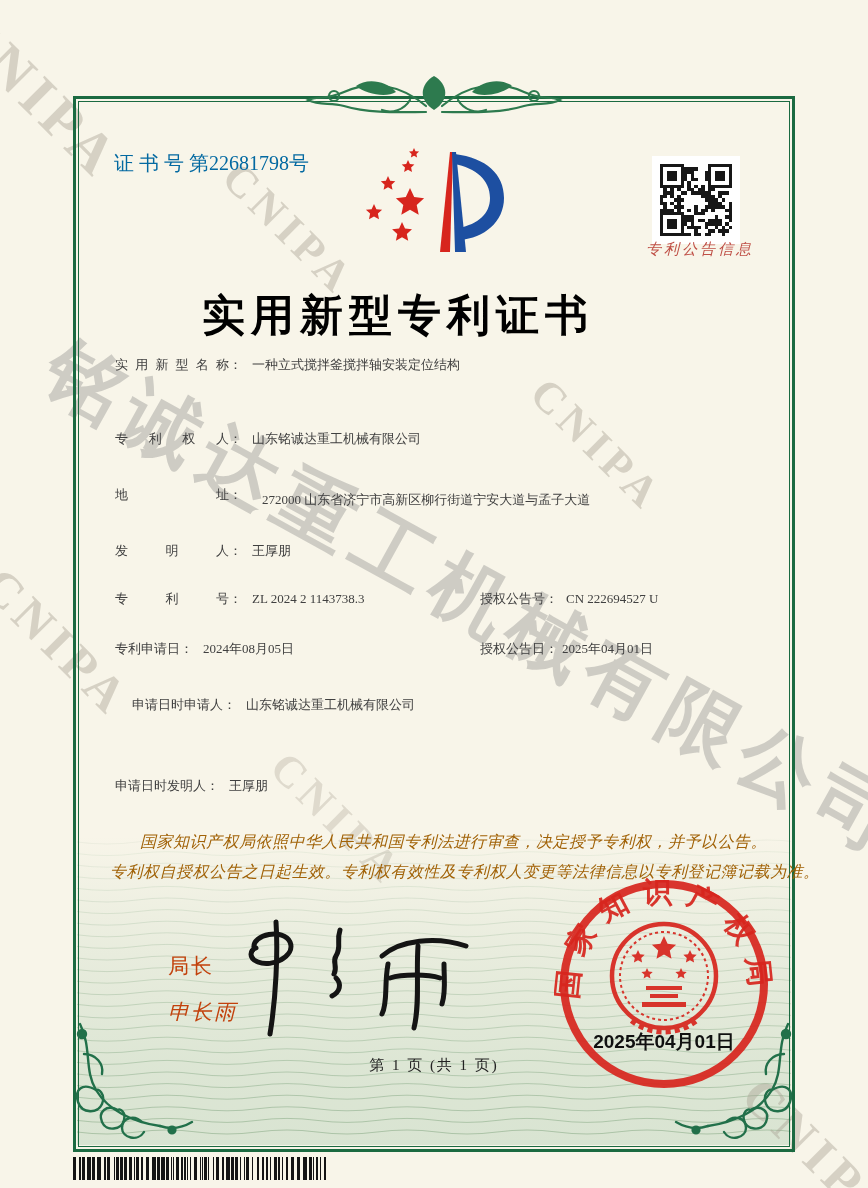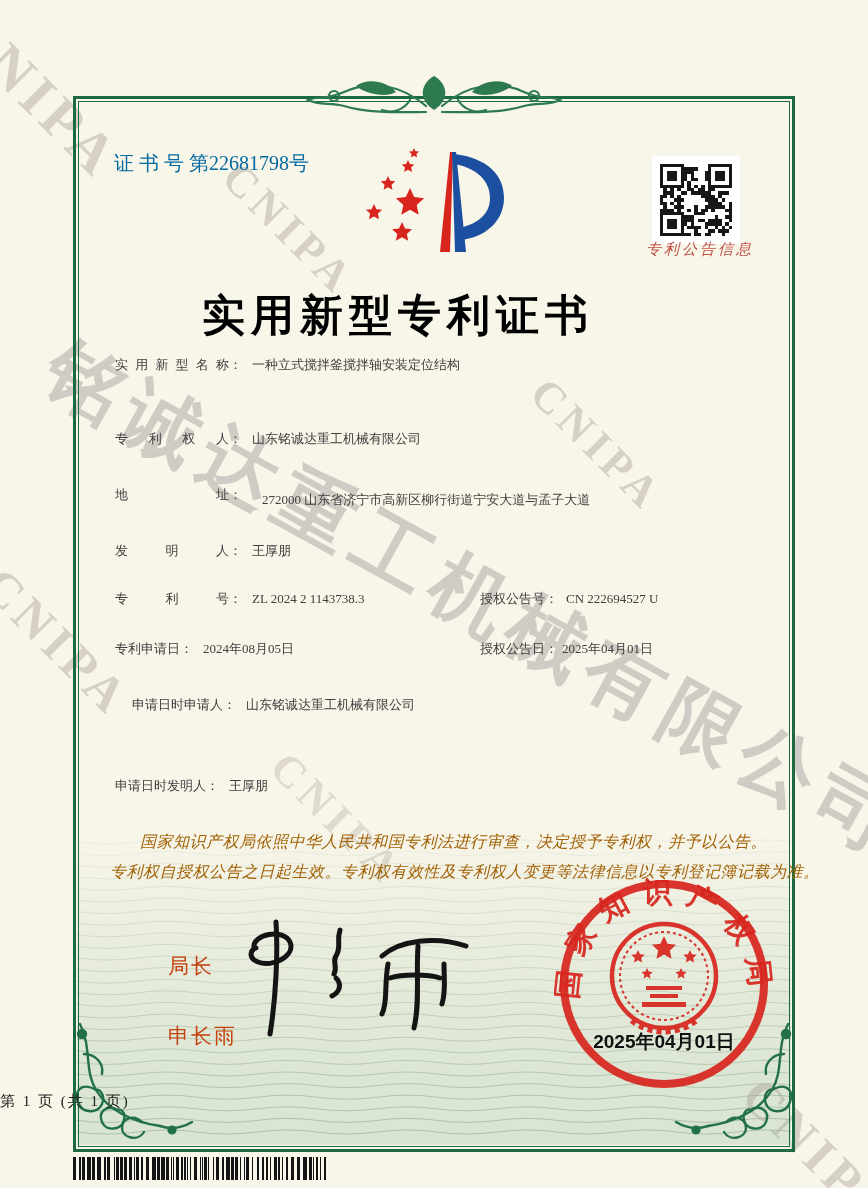--- a/index.html
+++ b/index.html
@@ -28,21 +28,21 @@
   .fval{margin-left:10px;}
   .addrblock{display:inline-block;vertical-align:top;margin-left:20px;line-height:28px;}
   .stmt{position:absolute;font-size:16px;color:#a16207;z-index:5;white-space:nowrap;
         font-style:italic;letter-spacing:.5px;}
   .official{position:absolute;left:126px;font-size:21px;z-index:6;color:#c2410c;
         font-family:"Liberation Sans",sans-serif;letter-spacing:2px;margin-left:42px;}
   .qrcard{position:absolute;left:652px;top:156px;width:88px;height:88px;background:#fff;
         z-index:5;display:flex;align-items:center;justify-content:center;}
   .qrlabel{position:absolute;left:646px;top:240px;width:120px;font-size:15px;
         letter-spacing:3px;color:var(--accent,#bf4f46);z-index:5;font-style:italic;}
-  .footer{position:absolute;left:0;top:1092px;width:868px;
+  .footer{position:absolute;left:0;top:1056px;width:868px;text-align:center;
         font-size:15px;color:#222;letter-spacing:2px;z-index:6;}
   
   .wavezone{position:absolute;left:77px;top:836px;width:714px;height:309px;z-index:0;
         background:linear-gradient(to bottom,rgba(221,230,213,0) 0%,
                    rgba(221,230,213,.55) 35%,rgba(219,229,211,.95) 75%,#d9e4d2 100%);}
   .wavesvg{position:absolute;left:77px;top:836px;z-index:0;}
   .seal{z-index:7;}
   .sig{z-index:7;}
 </style>
 </head>
@@ -431,21 +431,21 @@
 </div>
 
 <div class="row" style="left:115px;top:750px;margin-top:27px;">
   <span>申请日时发明人：</span><span class="fval">王厚朋</span>
 </div>
 
 <div class="stmt" style="left:140px;top:832px;">国家知识产权局依照中华人民共和国专利法进行审查，决定授予专利权，并予以公告。</div>
 <div class="stmt" style="left:110px;top:862px;">专利权自授权公告之日起生效。专利权有效性及专利权人变更等法律信息以专利登记簿记载为准。</div>
 
 <div class="official" style="top:952px;">局长</div>
-<div class="official" style="top:1022px;">申长雨</div>
+<div class="official" style="top:998px;font-style:italic;">申长雨</div>
 
 <svg class="abs sig" style="left:232px;top:912px;" width="250" height="130" viewBox="0 0 250 130">
   <g stroke="#141414" fill="none" stroke-width="5" stroke-linecap="round" stroke-linejoin="round">
     <path d="M22 36 C20 22,52 16,58 30 C64 44,40 56,26 50 C16 46,18 38,24 36"></path>
     <path d="M44 10 C46 40,44 86,38 122"></path>
     <path d="M108 18 C104 30,110 34,104 44 C100 50,106 54,102 62"></path>
     <path d="M104 66 C110 72,108 80,100 84"></path>
     <path d="M150 44 C168 28,204 24,234 34"></path>
     <path d="M186 34 C184 62,188 92,182 116"></path>
     <path d="M156 52 C152 74,156 90,150 102"></path>

